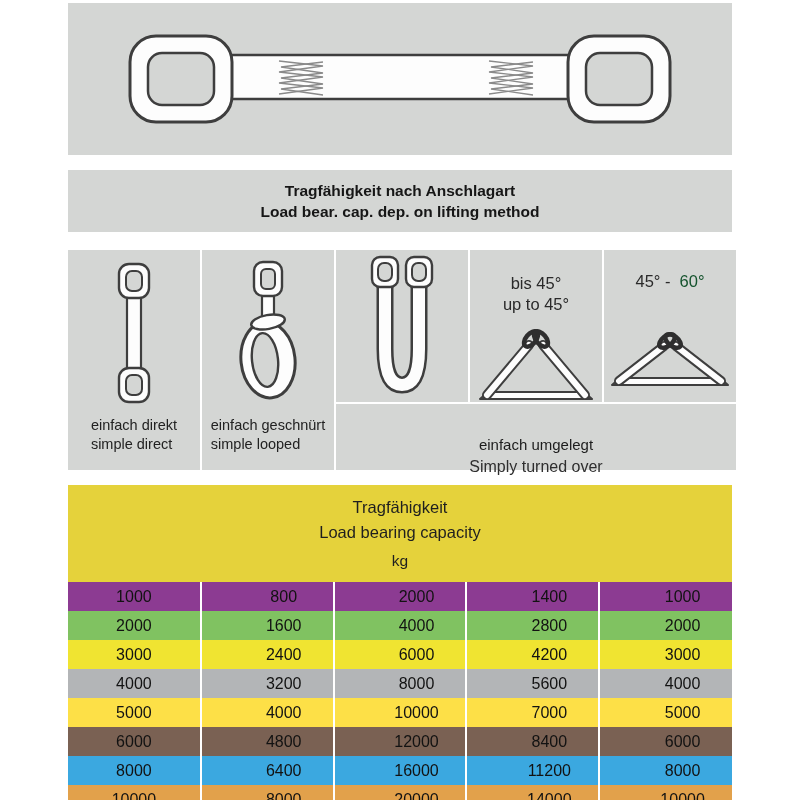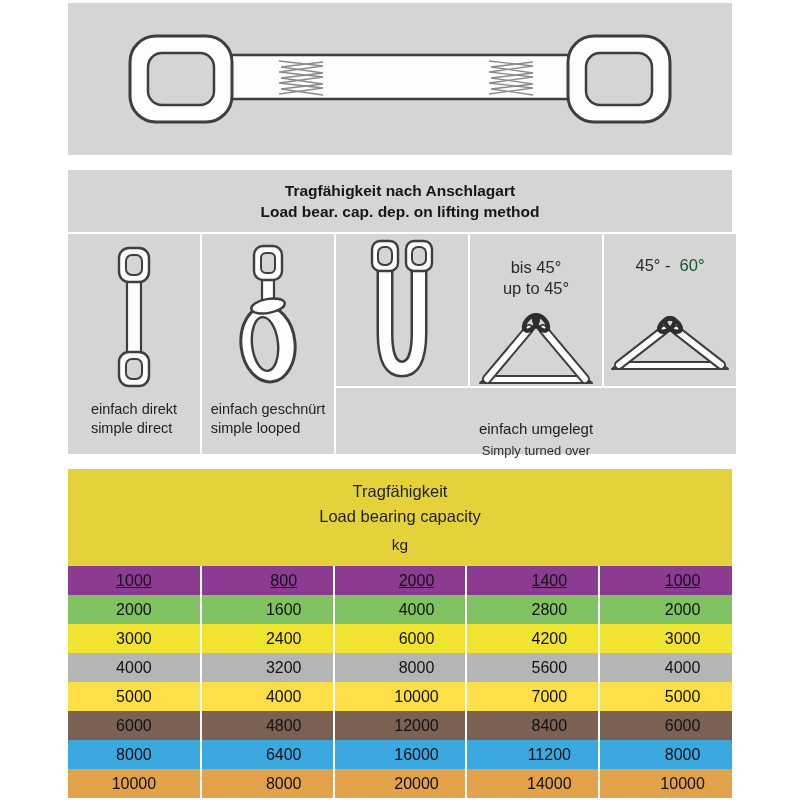--- a/index.html
+++ b/index.html
@@ -10,39 +10,39 @@
   }
   .page{position:absolute;left:68px;top:3px;width:664px;}
 
   
   .sling-panel{height:152px;margin-bottom:15px;}
   .sling-panel svg{display:block;width:664px;height:152px;}
 
   
   .method-panel{background:#ffffff;margin-bottom:15px;}
   .method-title{
-    height:62px;margin-bottom:2px;text-align:center;
+    height:62px;margin-bottom:18px;text-align:center;
     display:flex;flex-direction:column;justify-content:center;
     font-weight:bold;font-size:15.5px;line-height:21px;color:#161616;
   }
   .method-grid{
     display:grid;background:#ffffff;gap:2px;
     grid-template-columns:repeat(5,1fr);
     grid-template-rows:152px 66px;
   }
   .mcell{display:flex;flex-direction:column;align-items:center;}
   .span2{grid-row:1 / 3;}
   .mcell .iconwrap{flex:1;display:flex;align-items:center;justify-content:center;width:100%;}
   .caption{font-size:14.5px;line-height:19px;color:#222;text-align:left;margin-bottom:16px;}
   .merged-caption{
     grid-column:3 / 6;grid-row:2;
     display:flex;flex-direction:column;justify-content:center;text-align:center;
   }
   .merged-caption .l1{font-size:15px;color:#1d1d1d;line-height:23px;margin-top:36px;}
-  .merged-caption .l2{font-size:13px;color:#2e2e2e;line-height:21px;}
+  .merged-caption .l2{font-size:16px;color:#2e2e2e;line-height:21px;}
   .angle-text{font-size:16.5px;line-height:21px;color:#2a2a2a;text-align:center;margin-top:23px;}
   .angle-single{margin-top:21px;}
   .angle-part2{color:#14532d;margin-left:9px;}
   .angle-part1{color:#2a2a2a;}
 
   
   .capacity-header{
     height:97px;text-align:center;
     display:flex;flex-direction:column;justify-content:center;
     font-size:16.5px;line-height:25px;color:#1f1f1f;
@@ -184,21 +184,21 @@
 
   <div>
     <div class="capacity-header" style="background-color: rgb(229, 210, 59);">
       <div>Tragfähigkeit</div>
       <div>Load bearing capacity</div>
       <div class="unit">kg</div>
     </div>
 
     <table class="capacity">
       <tbody>
-        <tr style="background-color: rgb(140, 59, 146); text-decoration: underline;">
+        <tr style="background-color: rgb(140, 59, 146);">
           <td>1000</td>
           <td>800</td>
           <td>2000</td>
           <td>1400</td>
           <td>1000</td>
         </tr>
         <tr style="background-color: rgb(128, 194, 97);">
           <td>2000</td>
           <td>1600</td>
           <td>4000</td>

